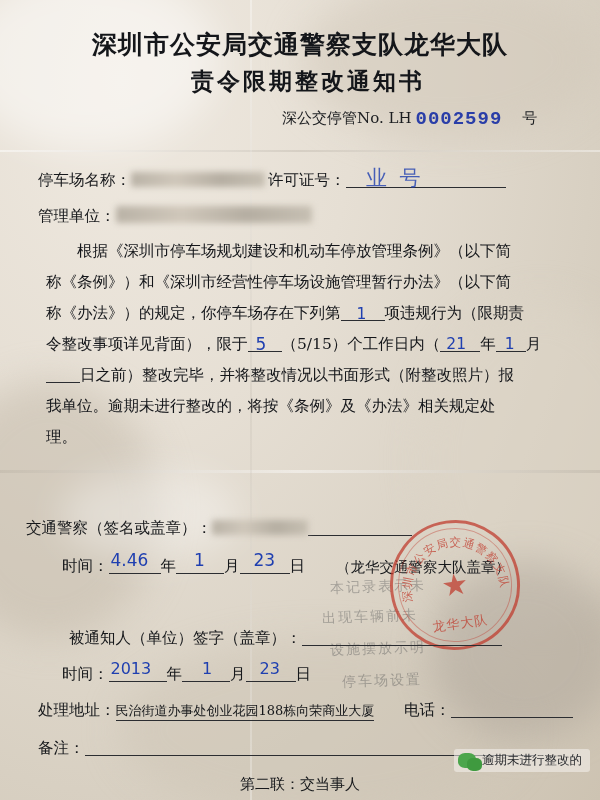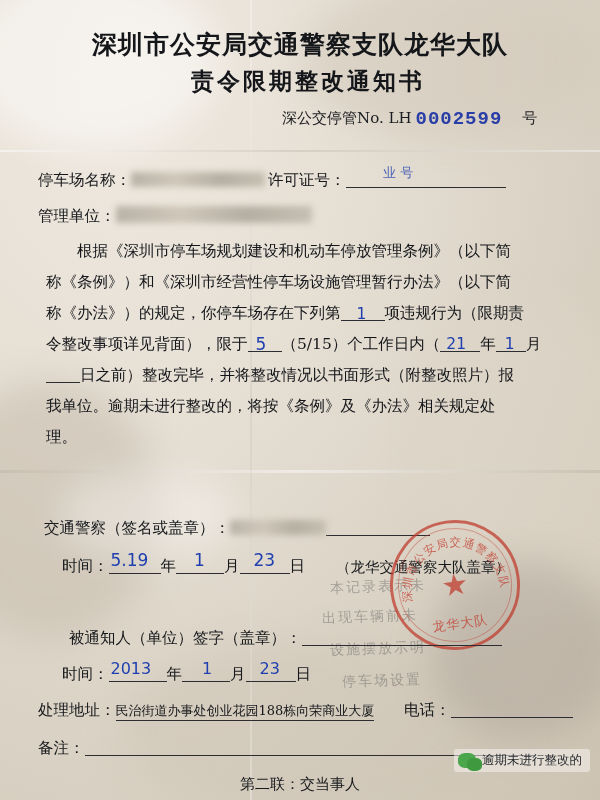--- a/index.html
+++ b/index.html
@@ -134,21 +134,21 @@
 
     <div class="serial">
       <span>深公交停管No. LH</span><span class="num">0002599</span><span class="hao">号</span>
     </div>
 
     <div class="row" style="left:38px;top:170px;">
       <span>停车场名称：</span><span class="blur" style="width:134px;"></span>
     </div>
     <div class="row" style="left:268px;top:170px;">
       <span>许可证号：</span><span class="uline" style="width:160px;"></span>
-      <span class="hand" style="position:absolute;left:115px;top:-6px;font-size:13px;opacity:.8;">业  号</span>
+      <span class="hand" style="position:absolute;left:98px;top:-6px;font-size:21px;opacity:.8;font-family:Liberation Mono, monospace;">业  号</span>
     </div>
 
     <div class="row" style="left:38px;top:206px;">
       <span>管理单位：</span><span class="blur" style="width:196px;height:17px;"></span>
     </div>
 
     <div class="body">
       <div>　　<span>根据《深圳市停车场规划建设和机动车停放管理条例》（以下简</span></div>
       <div><span>称《条例》）和《深圳市经营性停车场设施管理暂行办法》（以下简</span></div>
       <div><span>称《办法》）的规定，你停车场存在下列第</span><span class="ul" style="width:44px;position:relative;">
@@ -166,27 +166,27 @@
         </span><span>日之前）整改完毕，并将整改情况以书面形式（附整改照片）报</span></div>
       <div><span>我单位。逾期未进行整改的，将按《条例》及《办法》相关规定处</span></div>
       <div><span>理。</span></div>
     </div>
 
     <div class="faint" style="left:330px;top:578px;">本记录表示未</div>
     <div class="faint" style="left:322px;top:608px;">出现车辆前未</div>
     <div class="faint" style="left:330px;top:640px;">设施摆放示明</div>
     <div class="faint" style="left:342px;top:672px;">停车场设置</div>
 
-    <div class="row" style="left:44px;top:518px;">
+    <div class="row" style="left:26px;top:518px;">
       <span>交通警察（签名或盖章）：</span><span class="blur" style="width:96px;"></span><span class="uline" style="width:104px;"></span>
     </div>
 
     <div class="row" style="left:62px;top:556px;">
       <span>时间：</span><span class="uline" style="width:52px;position:relative;">
-        <span class="hand" style="position:absolute;left:2px;top:-6px;font-size:17px;">5.19</span>
+        <span class="hand" style="position:absolute;left:2px;top:-6px;font-size:17px;">4.46</span>
       </span><span>年</span><span class="uline" style="width:48px;position:relative;">
         <span class="hand" style="position:absolute;left:18px;top:-6px;font-size:17px;">1</span>
       </span><span>月</span><span class="uline" style="width:50px;position:relative;">
         <span class="hand" style="position:absolute;left:14px;top:-6px;font-size:17px;">23</span>
       </span><span>日</span>
     </div>
 
     <div class="row" style="left:336px;top:558px;font-size:14.5px;">（龙华交通警察大队盖章）</div>
 
     <div class="stamp">

